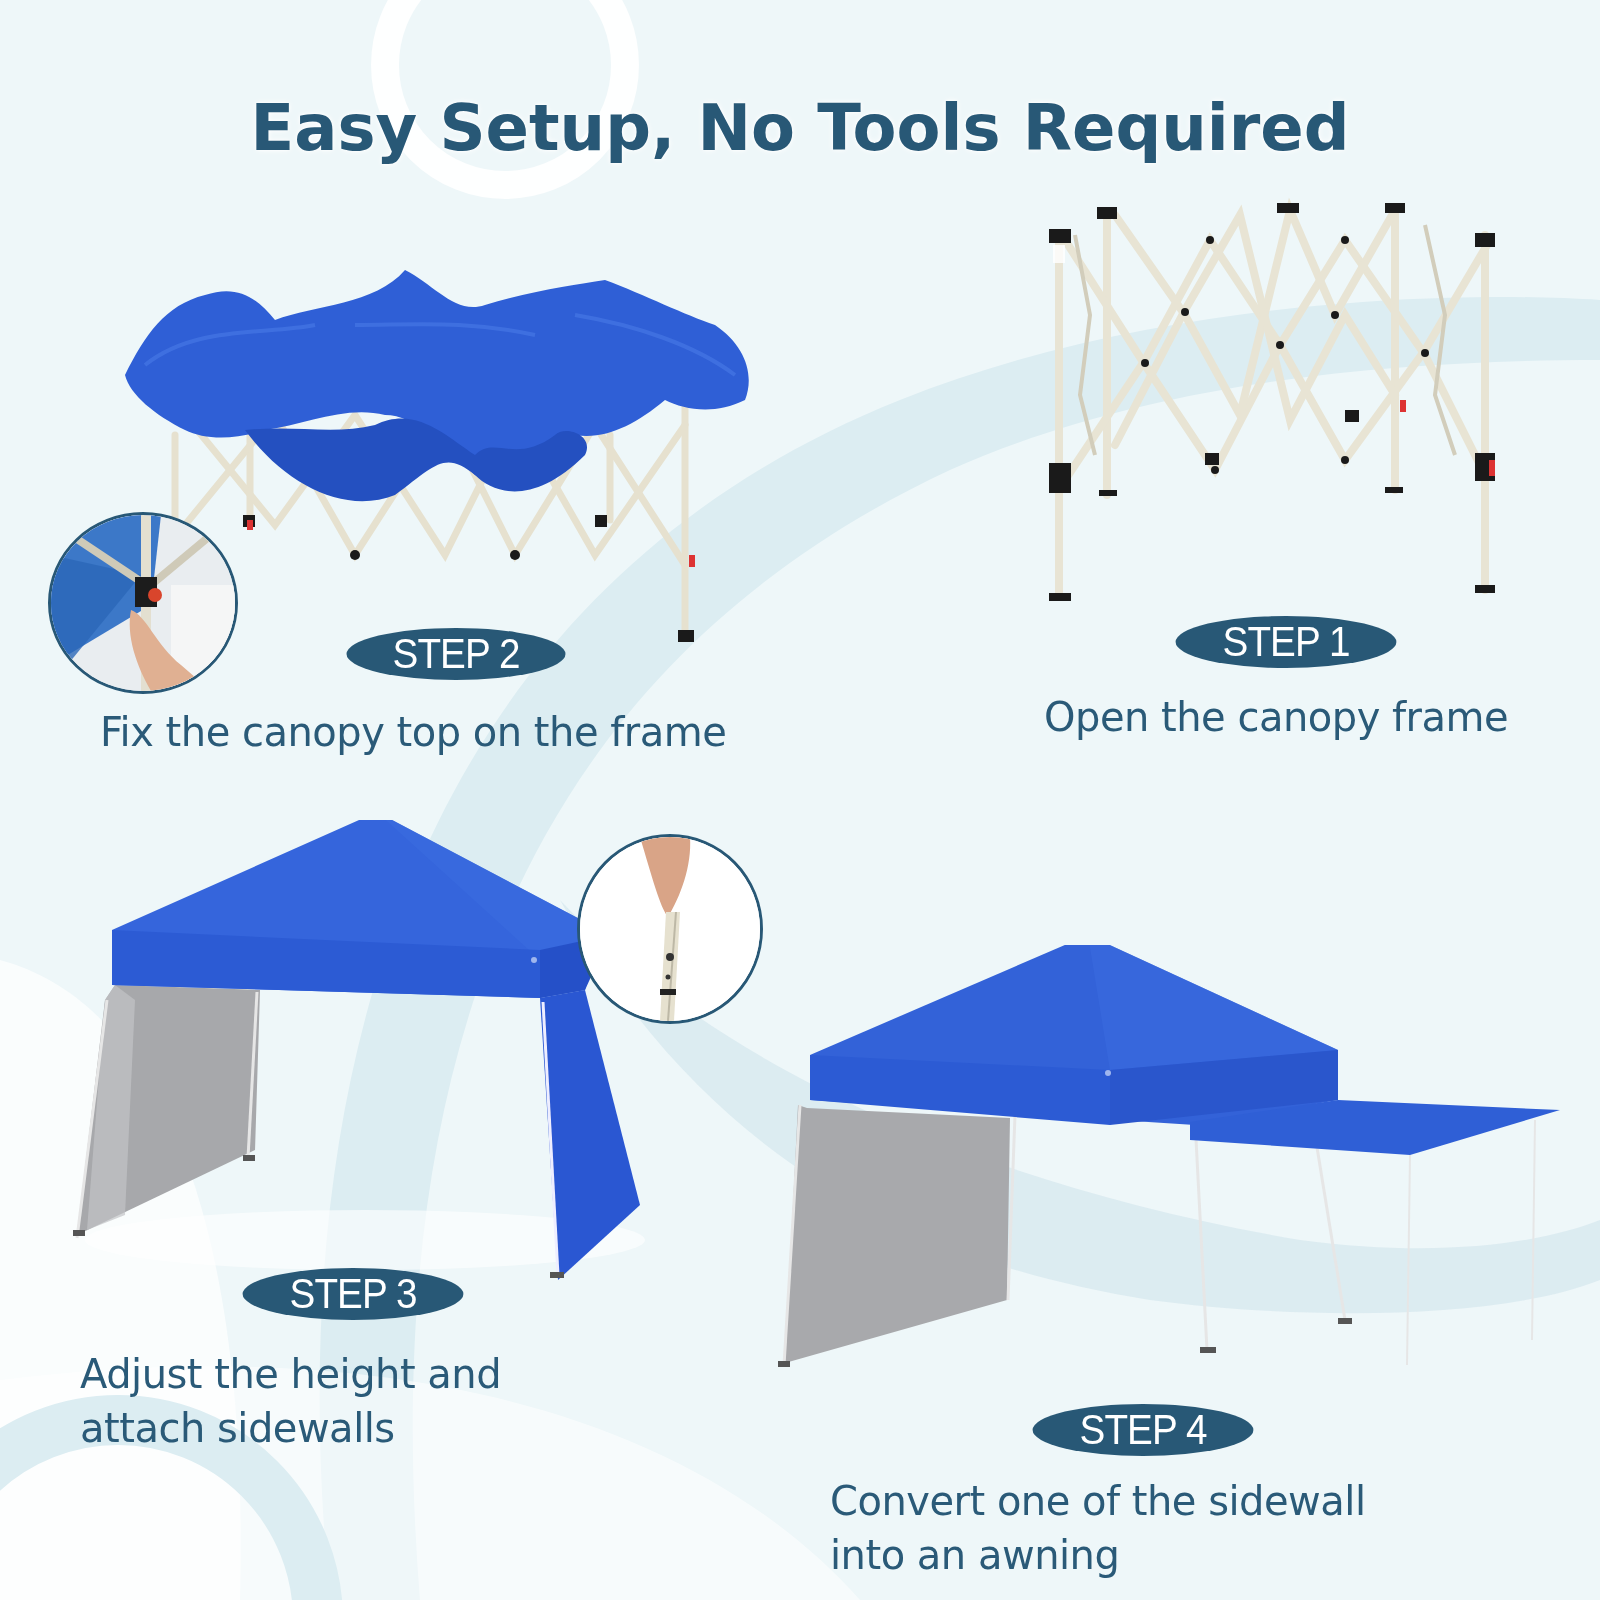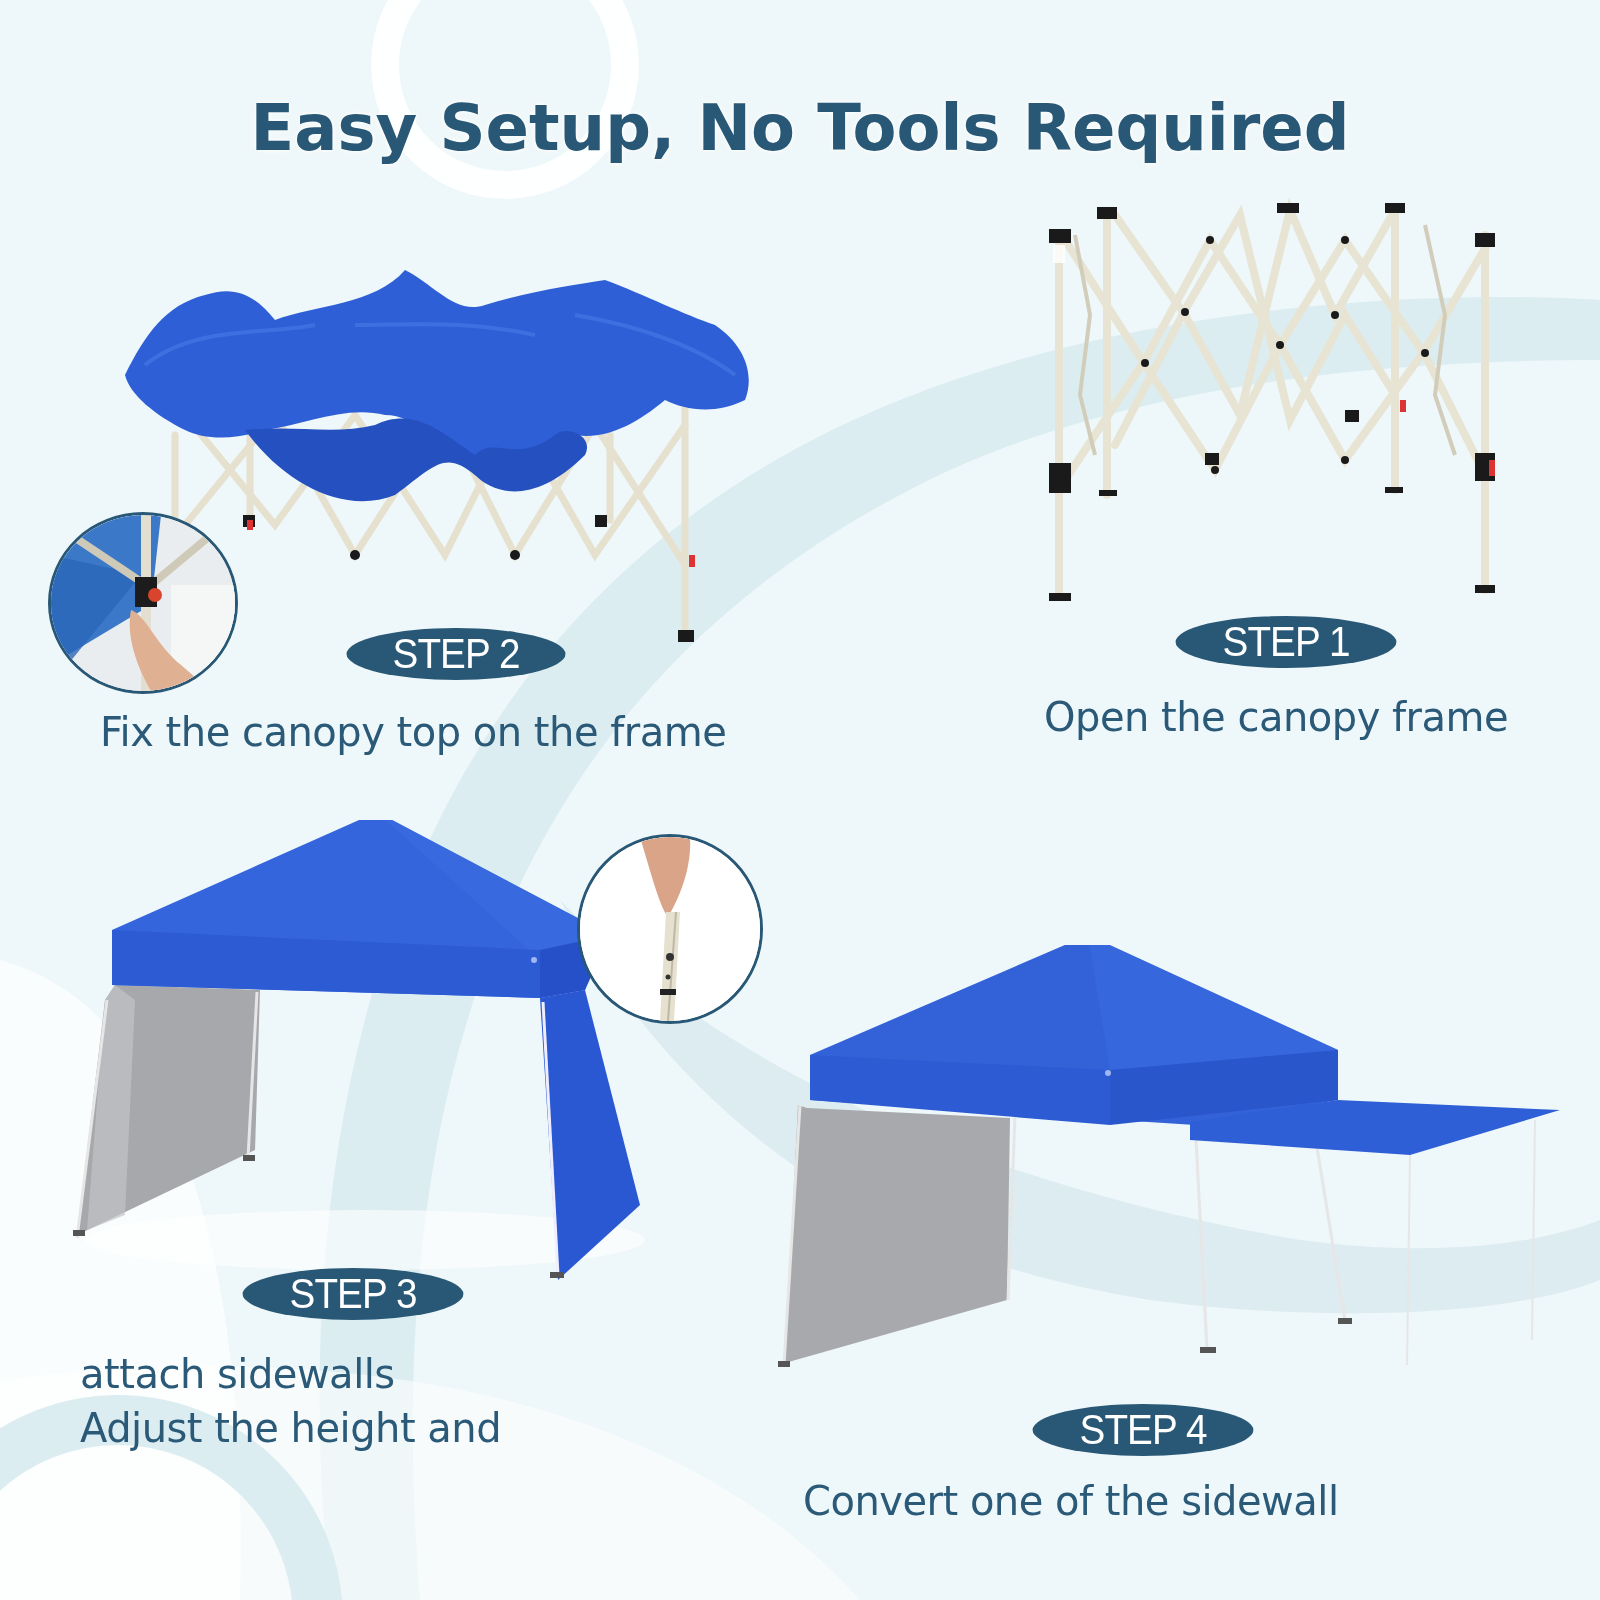--- a/index.html
+++ b/index.html
@@ -146,22 +146,22 @@
     <polygon points="86,75 100,75 94,184 80,184" fill="#e6e1cf"></polygon>
     <line x1="96" y1="75" x2="88" y2="184" stroke="#bdb8a6" stroke-width="2"></line>
     <circle cx="90" cy="120" r="4" fill="#333"></circle>
     <circle cx="88" cy="140" r="2.5" fill="#333"></circle>
     <rect x="80" y="152" width="16" height="6" fill="#222"></rect>
   </svg>
 </div>
 
 <div class="pill" style="left:233px;top:1268px;width:240px;height:52px;">STEP 3</div>
 <div class="cap" style="left:80px;top:1347px;width:530px;">
+  <div>Adjust the height and</div>
   <div>attach sidewalls</div>
-  <div>Adjust the height and</div>
 </div>
 
 <div class="abs" style="left:770px;top:945px;width:800px;height:440px;">
   <svg width="800" height="440" viewBox="0 0 800 440">
     <polygon points="37,163 240,173 237,355 15,418 28,160" fill="#a8a9ac"></polygon>
     <line x1="30" y1="160" x2="14" y2="420" stroke="#e6e6e6" stroke-width="3"></line>
     <line x1="245" y1="170" x2="238" y2="355" stroke="#e6e6e6" stroke-width="3"></line>
     <line x1="425" y1="175" x2="437" y2="405" stroke="#e6e6e6" stroke-width="3"></line>
     <line x1="545" y1="190" x2="575" y2="375" stroke="#e6e6e6" stroke-width="3"></line>
     <line x1="640" y1="210" x2="637" y2="420" stroke="#e6e6e6" stroke-width="2"></line>
@@ -172,15 +172,16 @@
     <polygon points="340,125 568,105 568,155 340,180" fill="#2a56cc"></polygon>
     <polygon points="420,177 568,155 790,165 640,210 420,195" fill="#2f5fd6"></polygon>
     <circle cx="338" cy="128" r="3" fill="#9fb6ee"></circle>
     <rect x="8" y="416" width="12" height="6" fill="#555"></rect>
     <rect x="430" y="402" width="16" height="6" fill="#555"></rect>
     <rect x="568" y="373" width="14" height="6" fill="#555"></rect>
   </svg>
 </div>
 
 <div class="pill" style="left:1023px;top:1404px;width:240px;height:52px;">STEP 4</div>
-<div class="cap" style="left:803px;top:1474px;width:640px;">
+<div class="cap" style="left:830px;top:1474px;width:640px;">
   <div>Convert one of the sidewall</div>
+  <div>into an awning</div>
 </div>
 
 </body></html>

